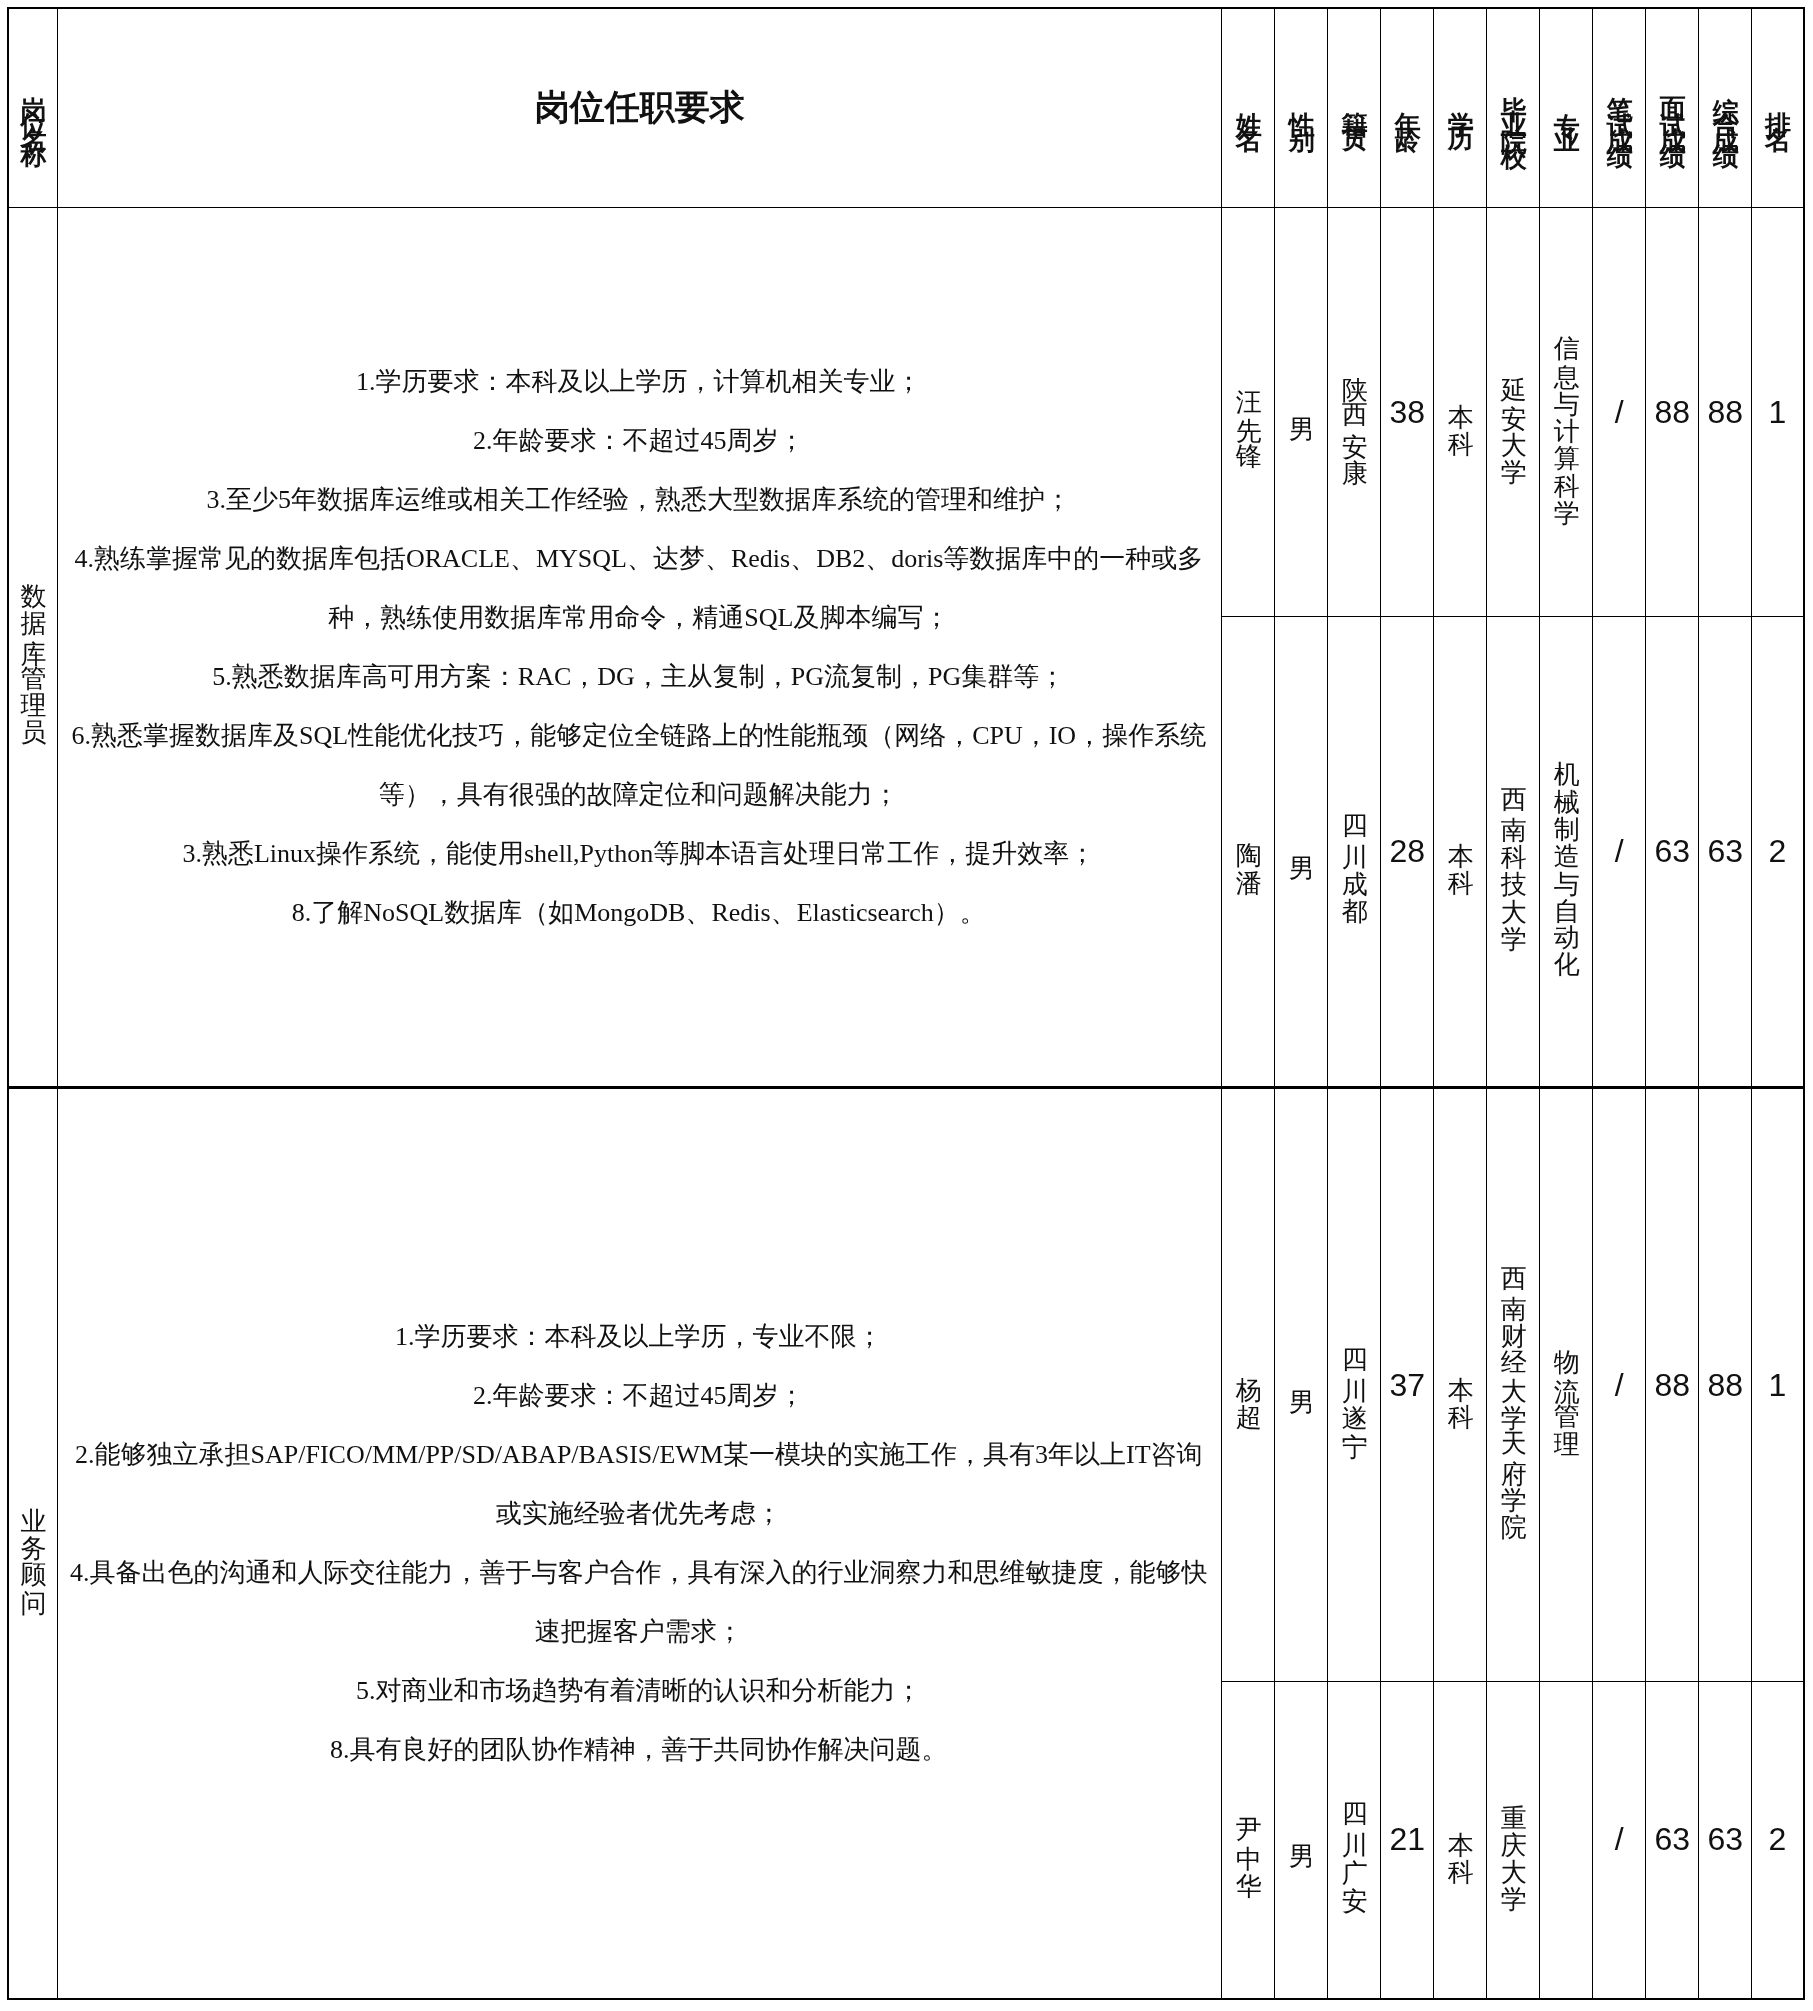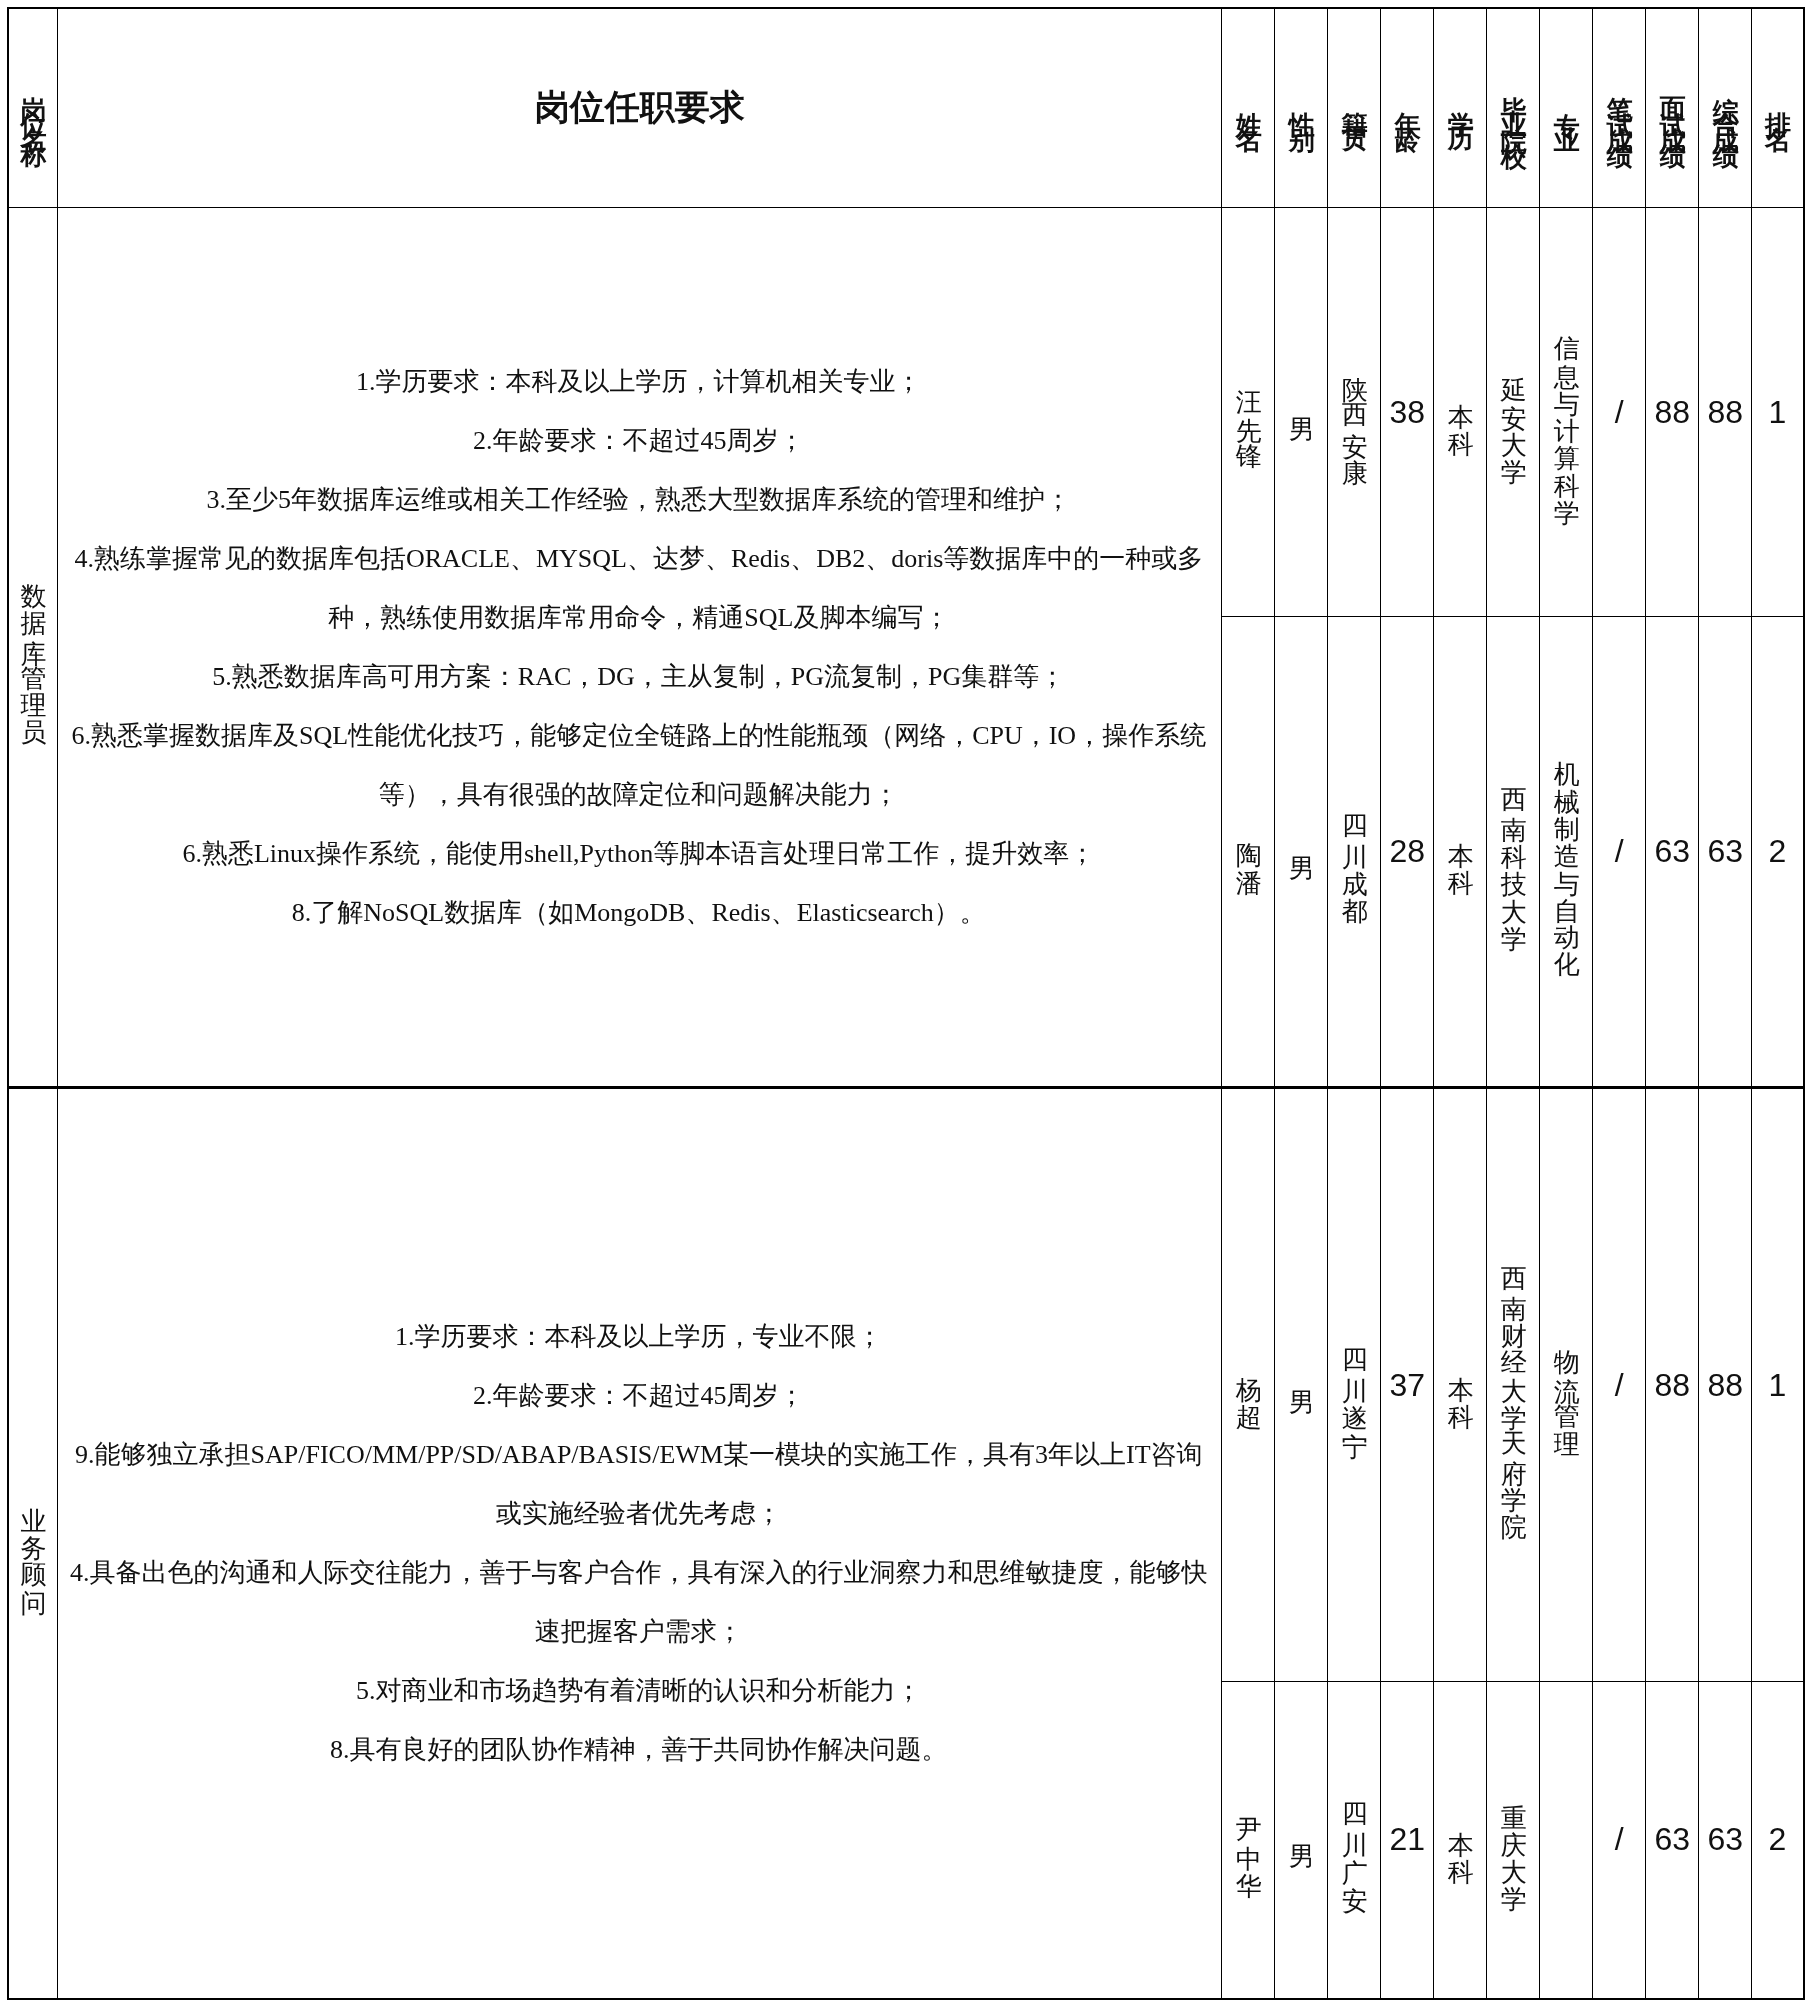--- a/index.html
+++ b/index.html
@@ -94,21 +94,21 @@
 
   <tr class="r1">
     <td rowspan="2"><span class="v">数据库管理员</span></td>
     <td rowspan="2" class="req">
       <div class="req-line">1.学历要求：本科及以上学历，计算机相关专业；</div>
       <div class="req-line">2.年龄要求：不超过45周岁；</div>
       <div class="req-line">3.至少5年数据库运维或相关工作经验，熟悉大型数据库系统的管理和维护；</div>
       <div class="req-line">4.熟练掌握常见的数据库包括ORACLE、MYSQL、达梦、Redis、DB2、doris等数据库中的一种或多种，熟练使用数据库常用命令，精通SQL及脚本编写；</div>
       <div class="req-line">5.熟悉数据库高可用方案：RAC，DG，主从复制，PG流复制，PG集群等；</div>
       <div class="req-line">6.熟悉掌握数据库及SQL性能优化技巧，能够定位全链路上的性能瓶颈（网络，CPU，IO，操作系统等），具有很强的故障定位和问题解决能力；</div>
-      <div class="req-line">6.熟悉Linux操作系统，能使用shell,Python等脚本语言处理日常工作，提升效率；</div>
+      <div class="req-line">3.熟悉Linux操作系统，能使用shell,Python等脚本语言处理日常工作，提升效率；</div>
       <div class="req-line">8.了解NoSQL数据库（如MongoDB、Redis、Elasticsearch）。</div>
     </td>
     <td><span class="v">汪先锋</span></td>
     <td><span class="v">男</span></td>
     <td><span class="v">陕西安康</span></td>
     <td><span class="num">38</span></td>
     <td><span class="v">本科</span></td>
     <td><span class="v">延安大学</span></td>
     <td><span class="v">信息与计算科学</span></td>
     <td><span class="num">/</span></td>
@@ -129,21 +129,21 @@
     <td><span class="num">63</span></td>
     <td><span class="num">63</span></td>
     <td><span class="num">2</span></td>
   </tr>
 
   <tr class="r3 section-start">
     <td rowspan="2"><span class="v">业务顾问</span></td>
     <td rowspan="2" class="req">
       <div class="req-line">1.学历要求：本科及以上学历，专业不限；</div>
       <div class="req-line">2.年龄要求：不超过45周岁；</div>
-      <div class="req-line">9.能够独立承担SAP/FICO/MM/PP/SD/ABAP/BASIS/EWM某一模块的实施工作，具有3年以上IT咨询或实施经验者优先考虑；</div>
+      <div class="req-line">2.能够独立承担SAP/FICO/MM/PP/SD/ABAP/BASIS/EWM某一模块的实施工作，具有3年以上IT咨询或实施经验者优先考虑；</div>
       <div class="req-line">4.具备出色的沟通和人际交往能力，善于与客户合作，具有深入的行业洞察力和思维敏捷度，能够快速把握客户需求；</div>
       <div class="req-line">5.对商业和市场趋势有着清晰的认识和分析能力；</div>
       <div class="req-line">8.具有良好的团队协作精神，善于共同协作解决问题。</div>
     </td>
     <td><span class="v">杨超</span></td>
     <td><span class="v">男</span></td>
     <td><span class="v">四川遂宁</span></td>
     <td><span class="num">37</span></td>
     <td><span class="v">本科</span></td>
     <td><span class="v">西南财经大学天府学院</span></td>

